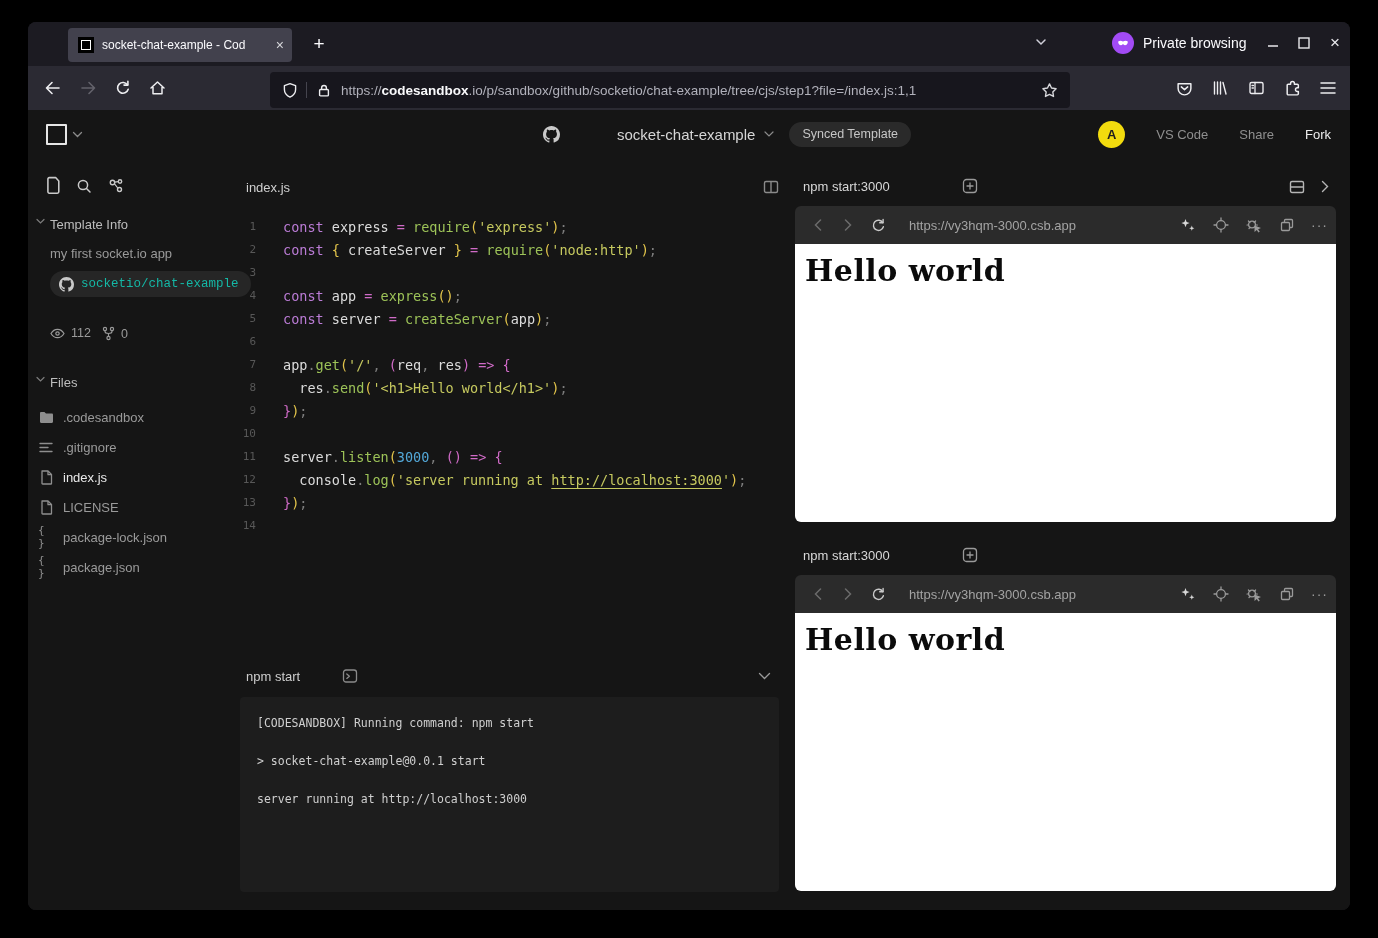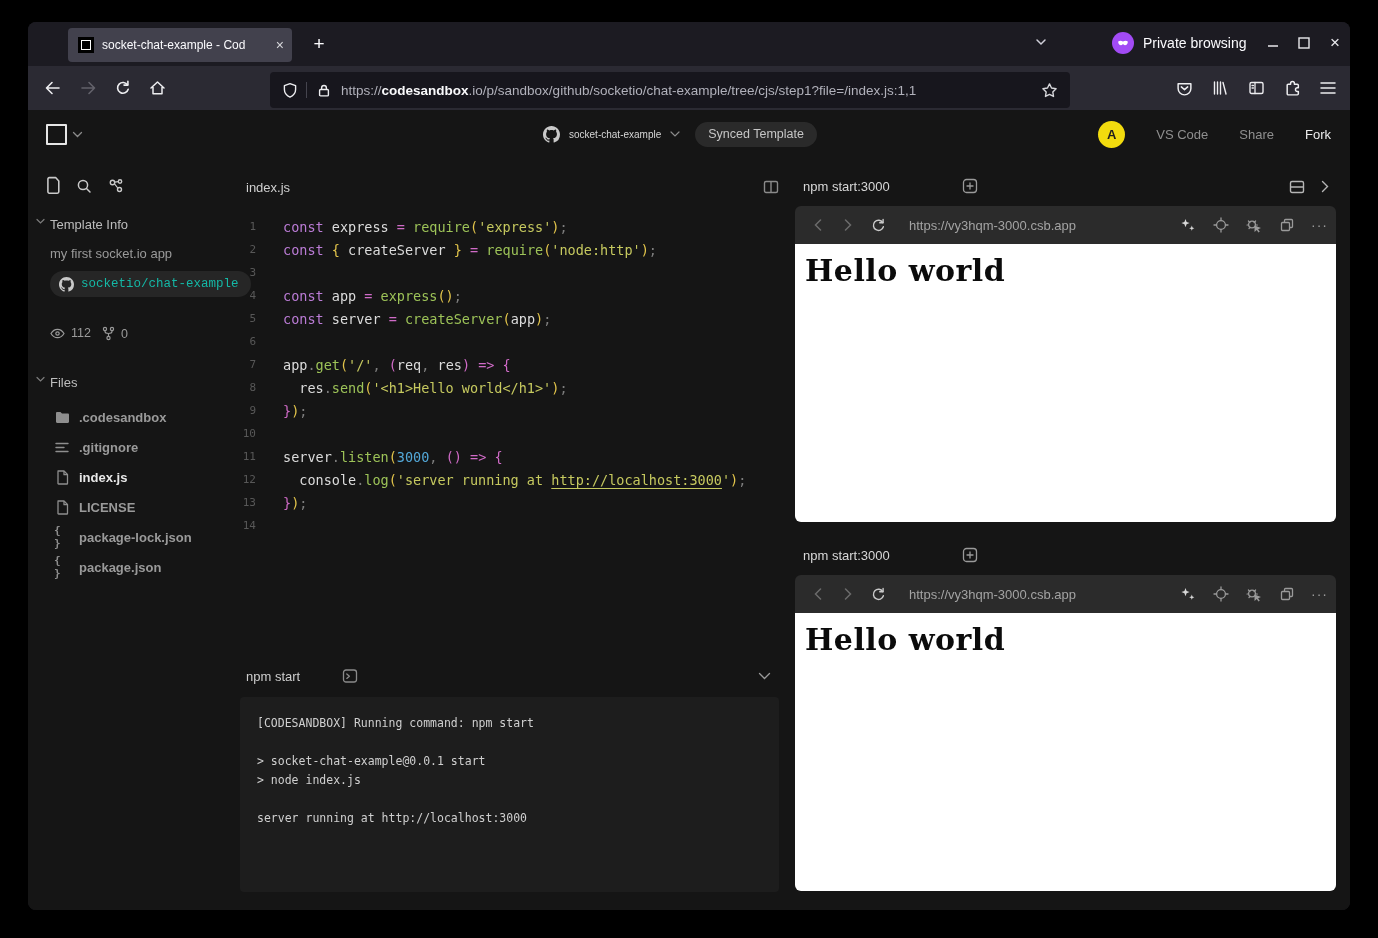--- a/index.html
+++ b/index.html
@@ -32,38 +32,38 @@
     display:flex;align-items:center;padding:18px 12px;box-sizing:border-box;}
   #urlbar .sep{width:1px;height:16px;background:#45444E;margin:0 10px 0 8px;}
   #url-text{font-size:13.5px;color:#B1B1BB;white-space:nowrap;overflow:hidden;flex:1;}
   #url-text b{color:#F9F9FB;font-weight:700;}
   
   #app{position:absolute;left:0;top:88px;width:1322px;height:800px;background:#151515;color:#9A9A9A;}
   #cs-header{position:absolute;left:0;top:0;width:1322px;height:48px;}
   #cs-logo{position:absolute;left:18px;top:14px;width:17px;height:17px;border:2px solid #E6E6E6;border-radius:1px;}
   #cs-logo-chevron{position:absolute;left:44px;top:21px;color:#8A8A8A;}
   #cs-title{position:absolute;left:515px;top:0;height:48px;display:flex;align-items:center;gap:9px;}
-  #cs-title .name{color:#D6D6D6;font-size:10px;}
+  #cs-title .name{color:#D6D6D6;font-size:15px;margin-left:48px;}
   #cs-badge{height:25px;border-radius:13px;background:#2A2A2A;color:#C6C6C6;font-size:12.5px;
     display:flex;align-items:center;padding:0 13px;margin-left:6px;}
   #cs-actions{position:absolute;right:19px;top:0;height:48px;display:flex;align-items:center;gap:31px;}
   #avatar{width:27px;height:27px;border-radius:50%;background:#F2DB0E;color:#1E1E1E;font-weight:700;
     font-size:13px;display:flex;align-items:center;justify-content:center;}
   .hdr-act{font-size:13px;color:#8F8F8F;}
   .hdr-act.bright{color:#EDEDED;}
   #main{position:absolute;left:0;top:48px;width:1322px;height:752px;}
   
   .side-ic{position:absolute;top:18px;color:#C9C9C9;}
   .sec-chevron{position:absolute;left:8px;color:#7D7D7D;}
   .sec-label{position:absolute;left:22px;font-size:13px;color:#BDBDBD;}
   .side-text{position:absolute;left:22px;font-size:13px;color:#9A9A9A;text-align:right;}
   #repo-pill{position:absolute;left:22px;top:113px;height:26px;border-radius:13px;background:#262626;
     display:flex;align-items:center;gap:7px;padding:0 12px 0 9px;color:#14b8a6;font-size:12.5px;font-family:Liberation Mono, monospace;}
   .stat{position:absolute;top:168px;display:flex;align-items:center;gap:6px;font-size:12.5px;color:#9A9A9A;}
-  .file-row{position:absolute;left:26px;height:22px;display:flex;align-items:center;gap:9px;font-size:13px;color:#9A9A9A;font-weight:bold;}
+  .file-row{position:absolute;left:10px;height:22px;display:flex;align-items:center;gap:9px;font-size:13px;color:#9A9A9A;}
   .file-row.selected{color:#E8E8E8;}
   .file-row .fic{width:16px;display:flex;justify-content:center;color:#8E8E8E;}
   .file-row .braces{font-family:"DejaVu Sans Mono",monospace;font-size:11px;color:#8E8E8E;}
   
   #editor-title{position:absolute;left:218px;top:22px;font-size:13px;color:#CFCFCF;}
   #editor-split{position:absolute;left:735px;top:21px;color:#8A8A8A;}
   #code{position:absolute;left:212px;top:57px;width:545px;font-family:"DejaVu Sans Mono",monospace;font-size:13.5px;}
   .code-line{display:flex;height:23px;align-items:center;}
   .ln{width:16px;text-align:right;font-size:11px;color:#585858;flex:none;}
   .cl{margin-left:27px;white-space:pre;}
@@ -423,21 +423,20 @@
       </div>
       <div id="term-chevron">
         <svg width="13" height="9" viewBox="0 0 13 9">
             <path d="M1.5 1.5l5 5 5-5" stroke="currentColor" stroke-width="1.3" fill="none" stroke-linecap="round"></path>
           </svg>
       </div>
       <div id="term-box">
           <div class="tline">[CODESANDBOX] Running command: npm start</div>
           <div class="tline"> </div>
           <div class="tline">&gt; socket-chat-example@0.0.1 start</div>
-          <div class="tline">&gt; node index.js</div>
           <div class="tline"> </div>
           <div class="tline">server running at http://localhost:3000</div>
         </div>
 
       <div class="pv-group" style="top:10px;height:366px;">
         <div class="pv-tabrow">
           <span class="pv-tab-label">npm start:3000</span>
           <span class="pv-plus">
             <svg width="16" height="16" viewBox="0 0 16 16">
                 <rect x="1.5" y="1.5" width="13" height="13" rx="3" fill="none" stroke="currentColor" stroke-width="1.3"></rect>

